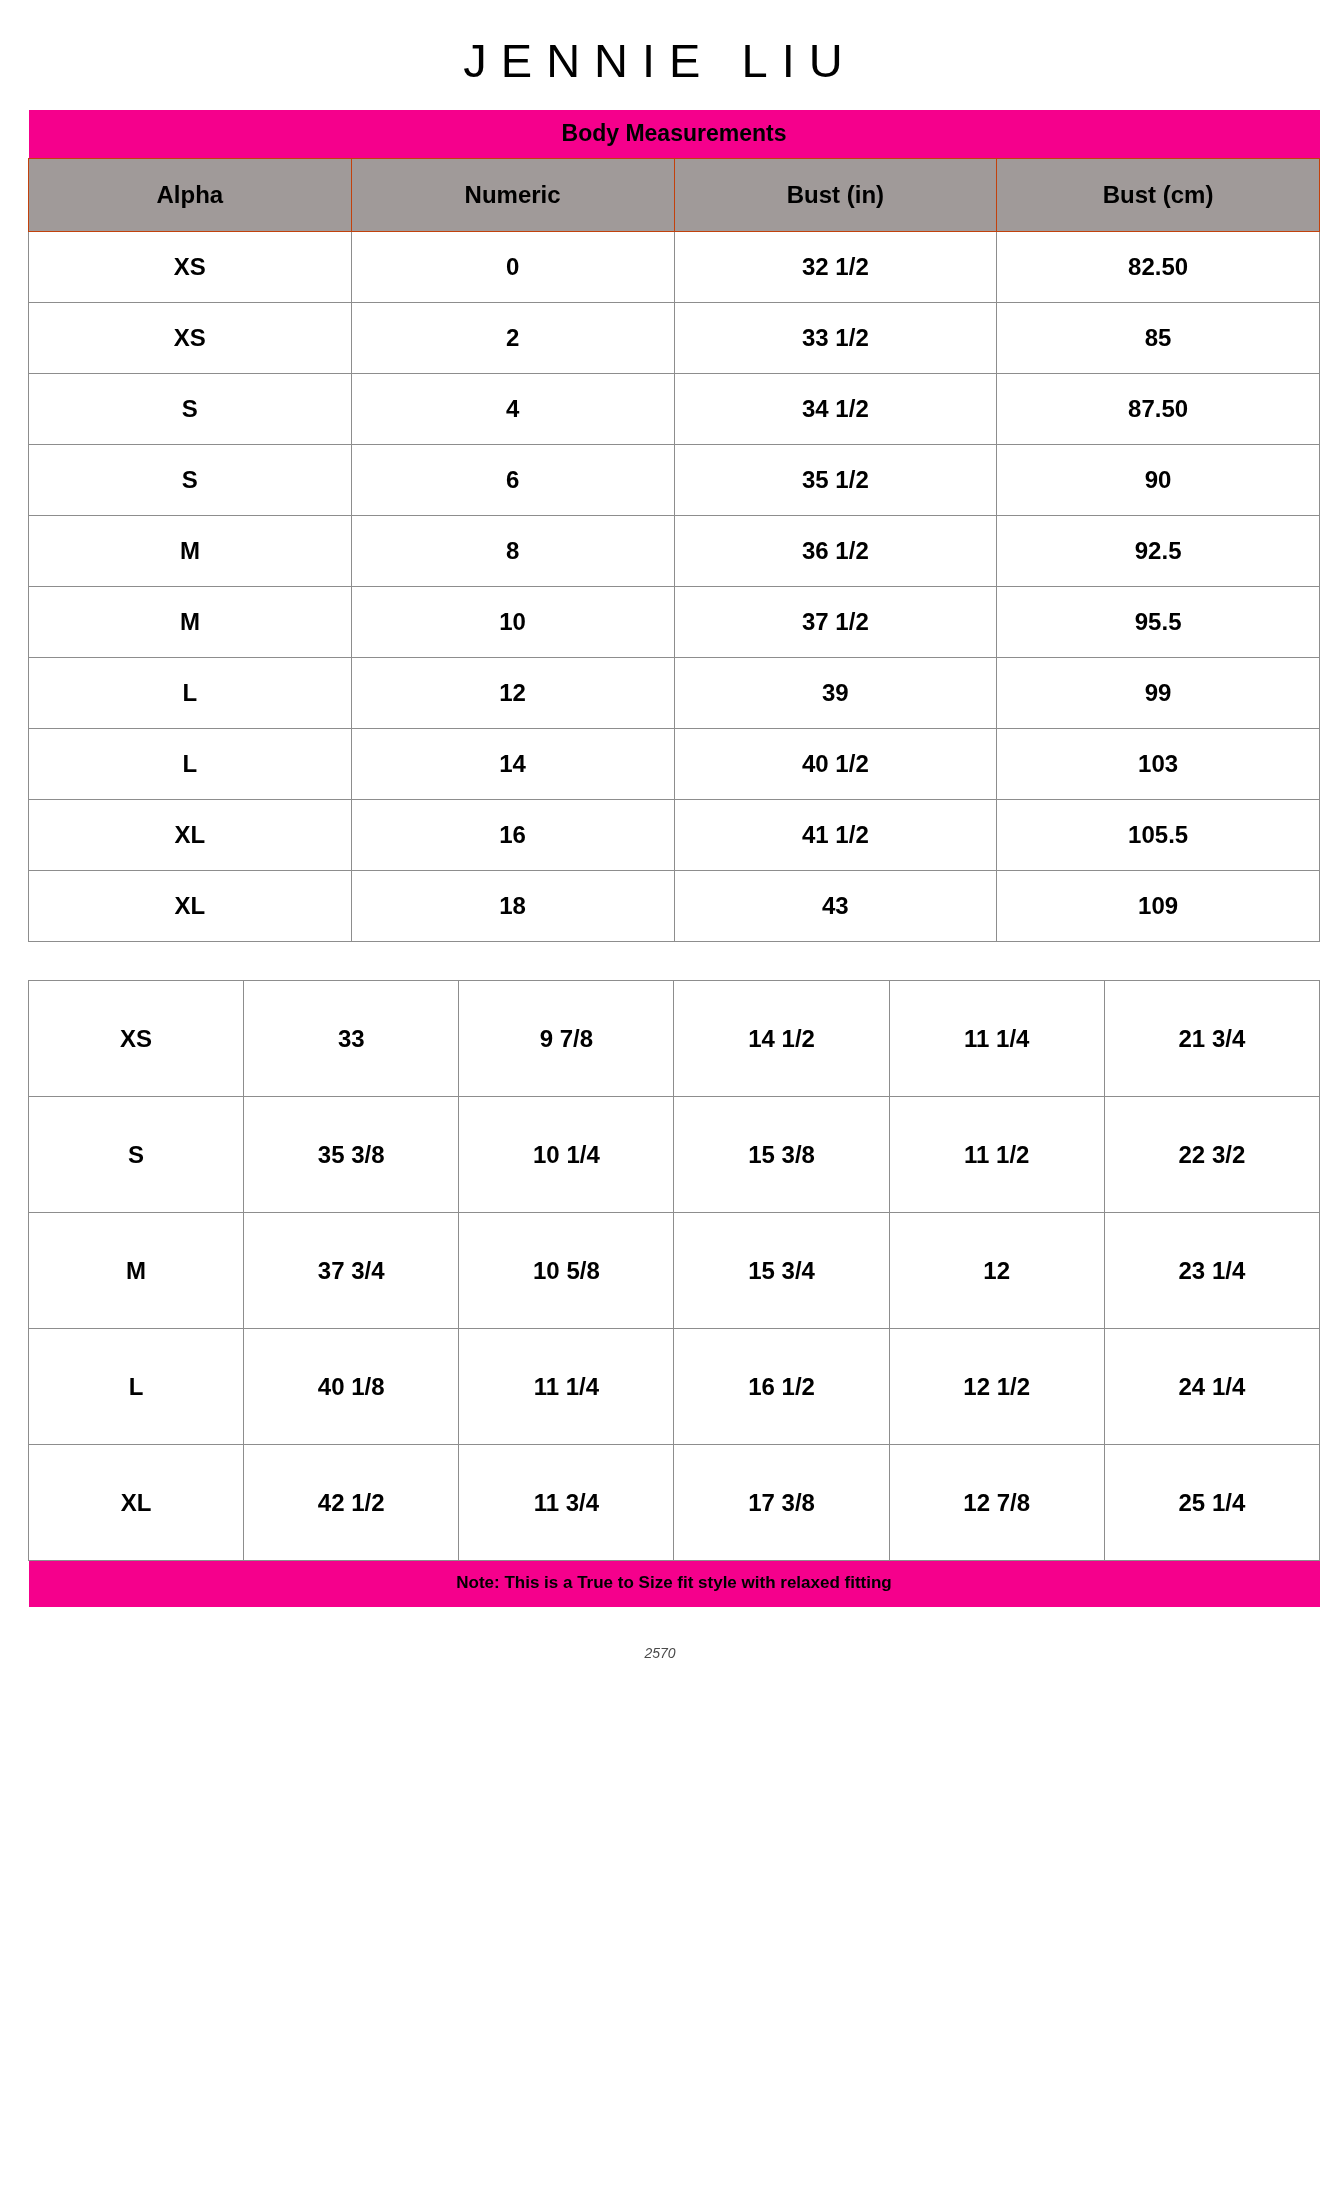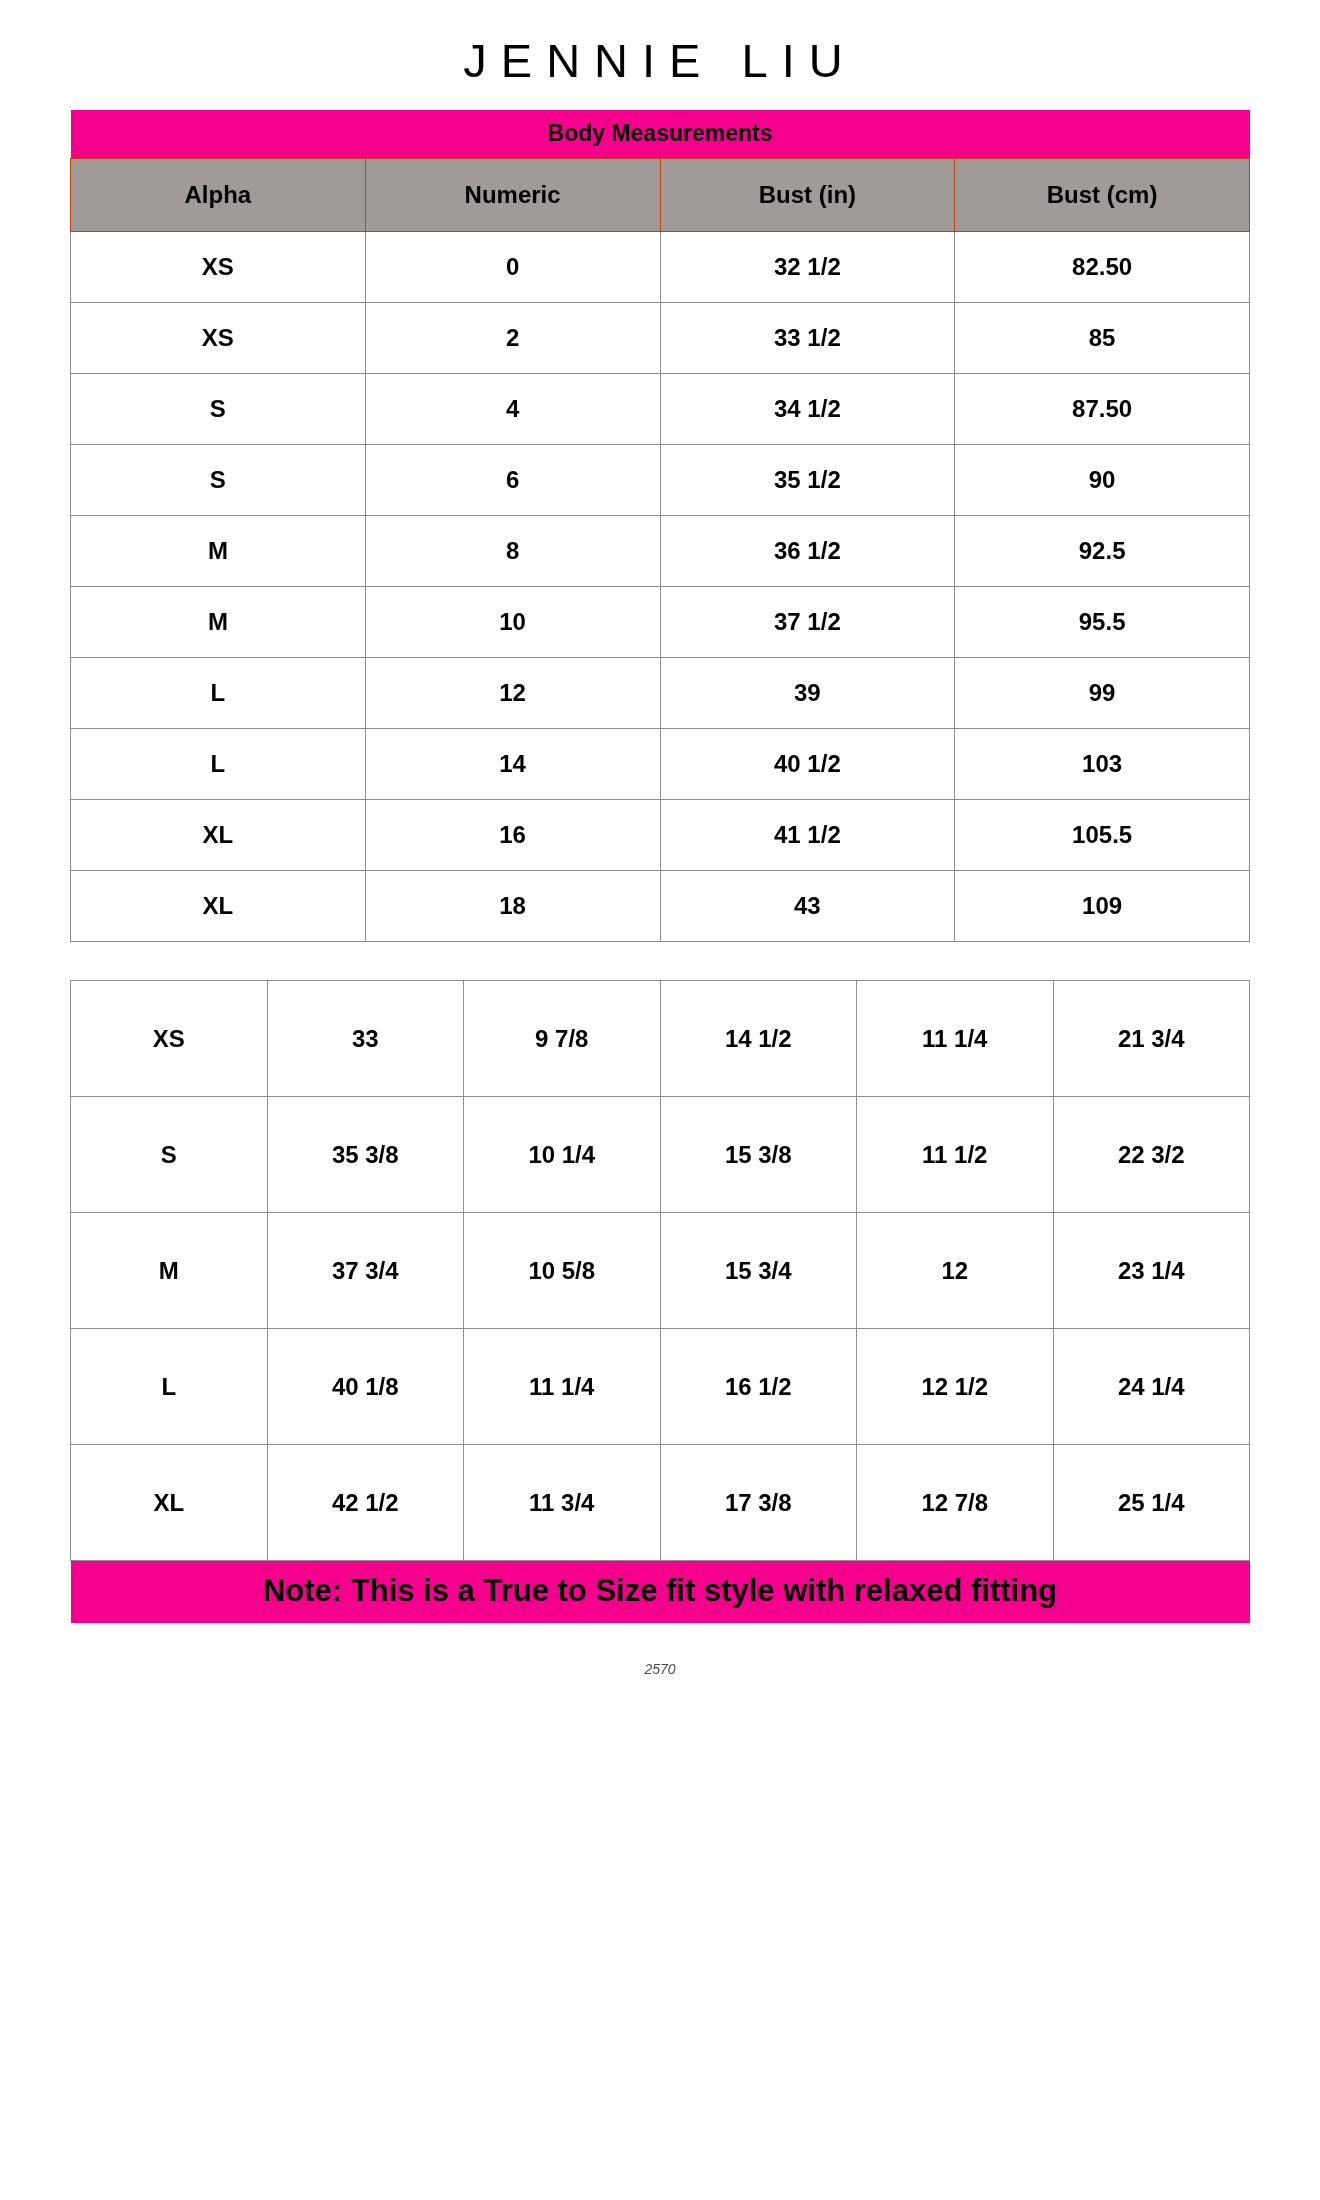--- a/index.html
+++ b/index.html
@@ -25,21 +25,21 @@
     text-align: center;
     font-size: 47px;
     font-weight: 400;
     letter-spacing: 14px;
     padding-top: 33px;
     padding-bottom: 22px;
     font-family: "Liberation Sans", sans-serif;
   }
   table {
     border-collapse: collapse;
-    width: 1180px;
+    width: 1292px;
     margin: 0 auto;
     table-layout: fixed;
   }
   .band-row td {
     background: #f5008c;
     text-align: center;
     font-weight: bold;
     font-size: 23px;
     padding: 10px 0 11px 0;
     border: none;
@@ -61,21 +61,21 @@
     border: 1px solid #8d8d8d;
     color: #000000;
     background: #ffffff;
   }
   #body-table .body-row td { height: 68px; }
   #product-table .body-row td { height: 113px; }
   .note-row td {
     background: #f5008c;
     text-align: center;
     font-weight: bold;
-    font-size: 31px;
+    font-size: 17px;
     padding: 12px 0 14px 0;
     border: none;
     color: #000000;
   }
   .gap {
     height: 38px;
   }
   .footer-code {
     text-align: center;
     font-size: 14px;

